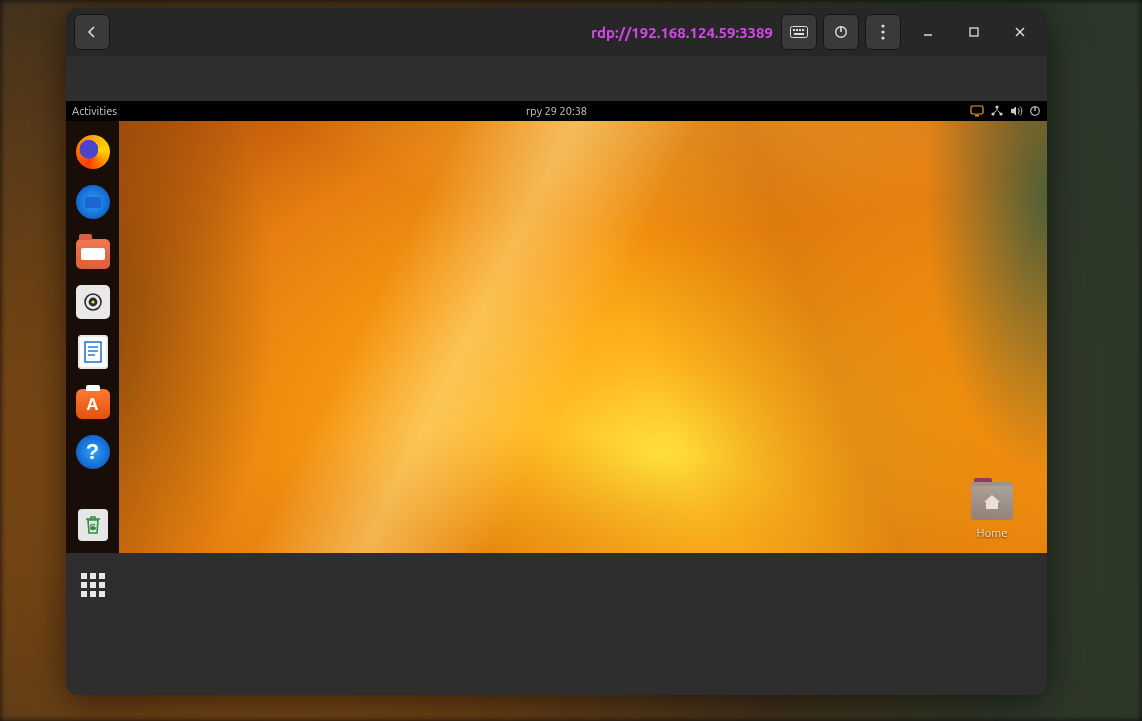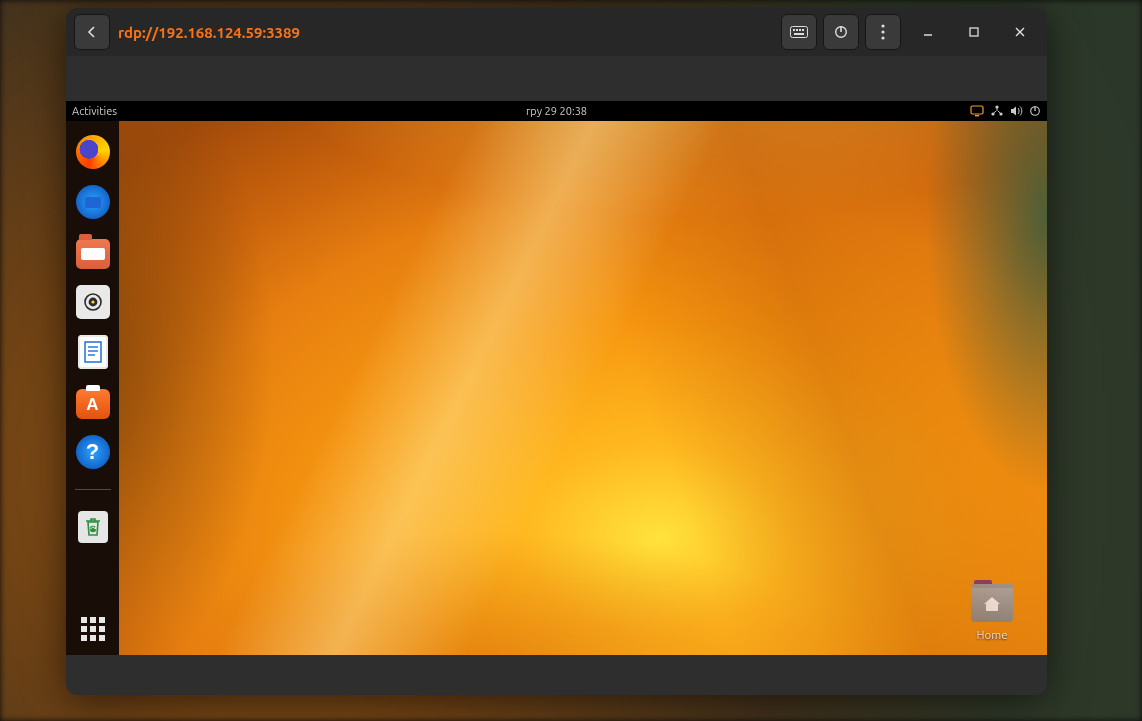--- a/index.html
+++ b/index.html
@@ -7,27 +7,27 @@
   .host-bg{position:absolute;inset:0;background:
     radial-gradient(circle at 25% 65%,#e08a1e 0%,#a35a10 28%,#5a3f1d 55%,#3a4a30 78%,#324530 100%);
     filter:blur(3px);}
   .host-dim{position:absolute;inset:0;background:rgba(30,30,30,.35);}
   
   .app{position:absolute;left:66px;top:8px;width:981px;height:687px;border-radius:12px;overflow:hidden;background:#2e2e2e;box-shadow:0 6px 40px rgba(0,0,0,.6);}
   
   .titlebar{height:48px;background:#272727;color:#fff;display:flex;align-items:center;padding:0 8px;gap:8px;box-sizing:border-box;}
   .tbbtn{height:34px;min-width:34px;border-radius:6px;background:#3a3a3a;border:1px solid #161616;display:flex;align-items:center;justify-content:center;color:#ddd;}
   .tbbtn svg{display:block;}
-  .title{flex:1;text-align:left;font-weight:700;font-size:15px;color:#f97316;}
+  .title{flex:1;text-align:right;font-weight:700;font-size:15px;color:#d946ef;}
   .tbgroup{display:flex;gap:6px;}
   .winctl{width:38px;height:38px;display:flex;align-items:center;justify-content:center;color:#ddd;border-radius:6px;}
   
   .tbspacer{height:45px;background:#2e2e2e;}
   
-  .fb{position:relative;height:554px;background:#1a1a1a;}
+  .fb{position:relative;height:452px;background:#1a1a1a;}
   
   .panel{position:absolute;top:0;left:0;right:0;height:20px;background:#000;color:#ccc;font-size:11px;display:flex;align-items:center;padding:0 6px;}
   .panel-left{flex:0 0 auto;}
   .panel-center{position:absolute;left:50%;transform:translateX(-50%);}
   .panel-right{margin-left:auto;display:flex;align-items:center;gap:6px;}
   .panel-right svg{display:block;}
   .scr{color:#f0a020;}
   
   .dock{position:absolute;top:20px;left:0;width:53px;bottom:0;background:rgba(25,10,0,.72);display:flex;flex-direction:column;align-items:center;padding-top:14px;gap:16px;}
   .dock-sep{width:36px;height:1px;background:rgba(255,255,255,.25);margin:4px 0;}

